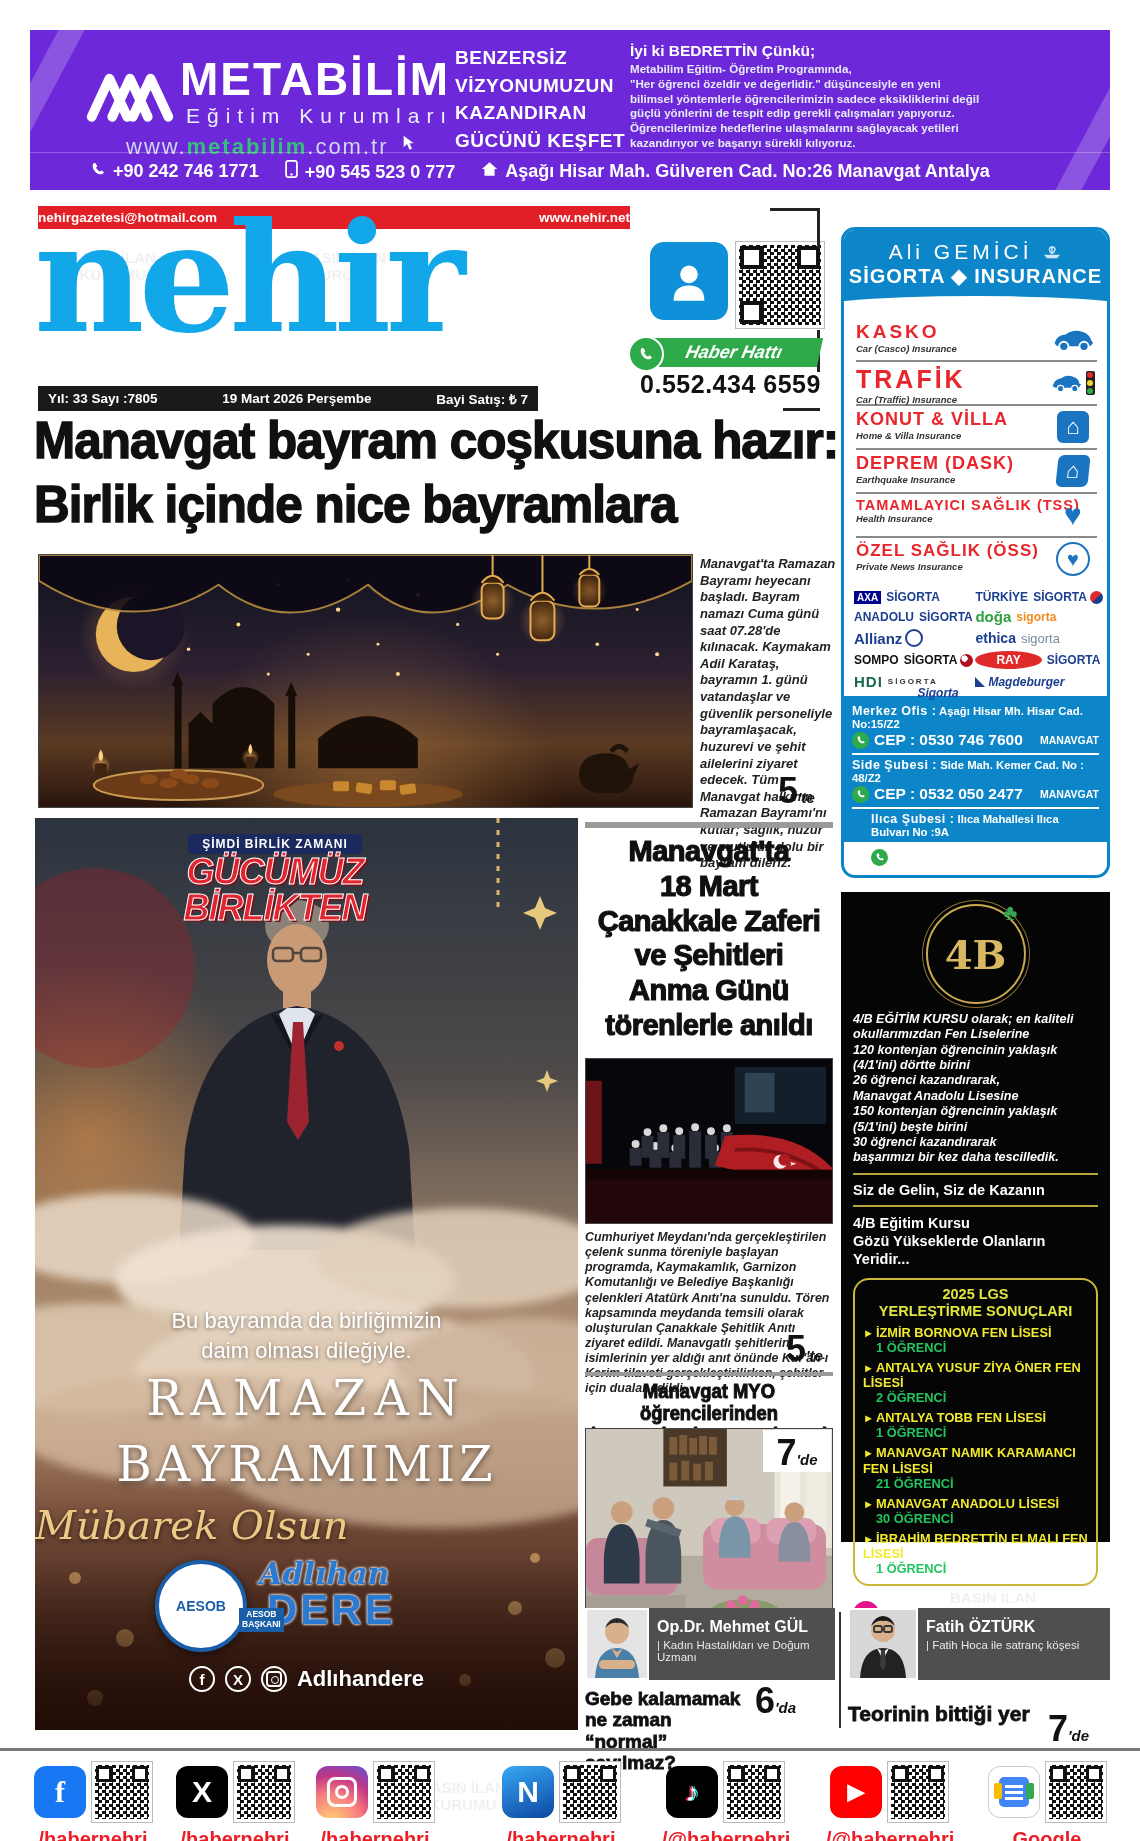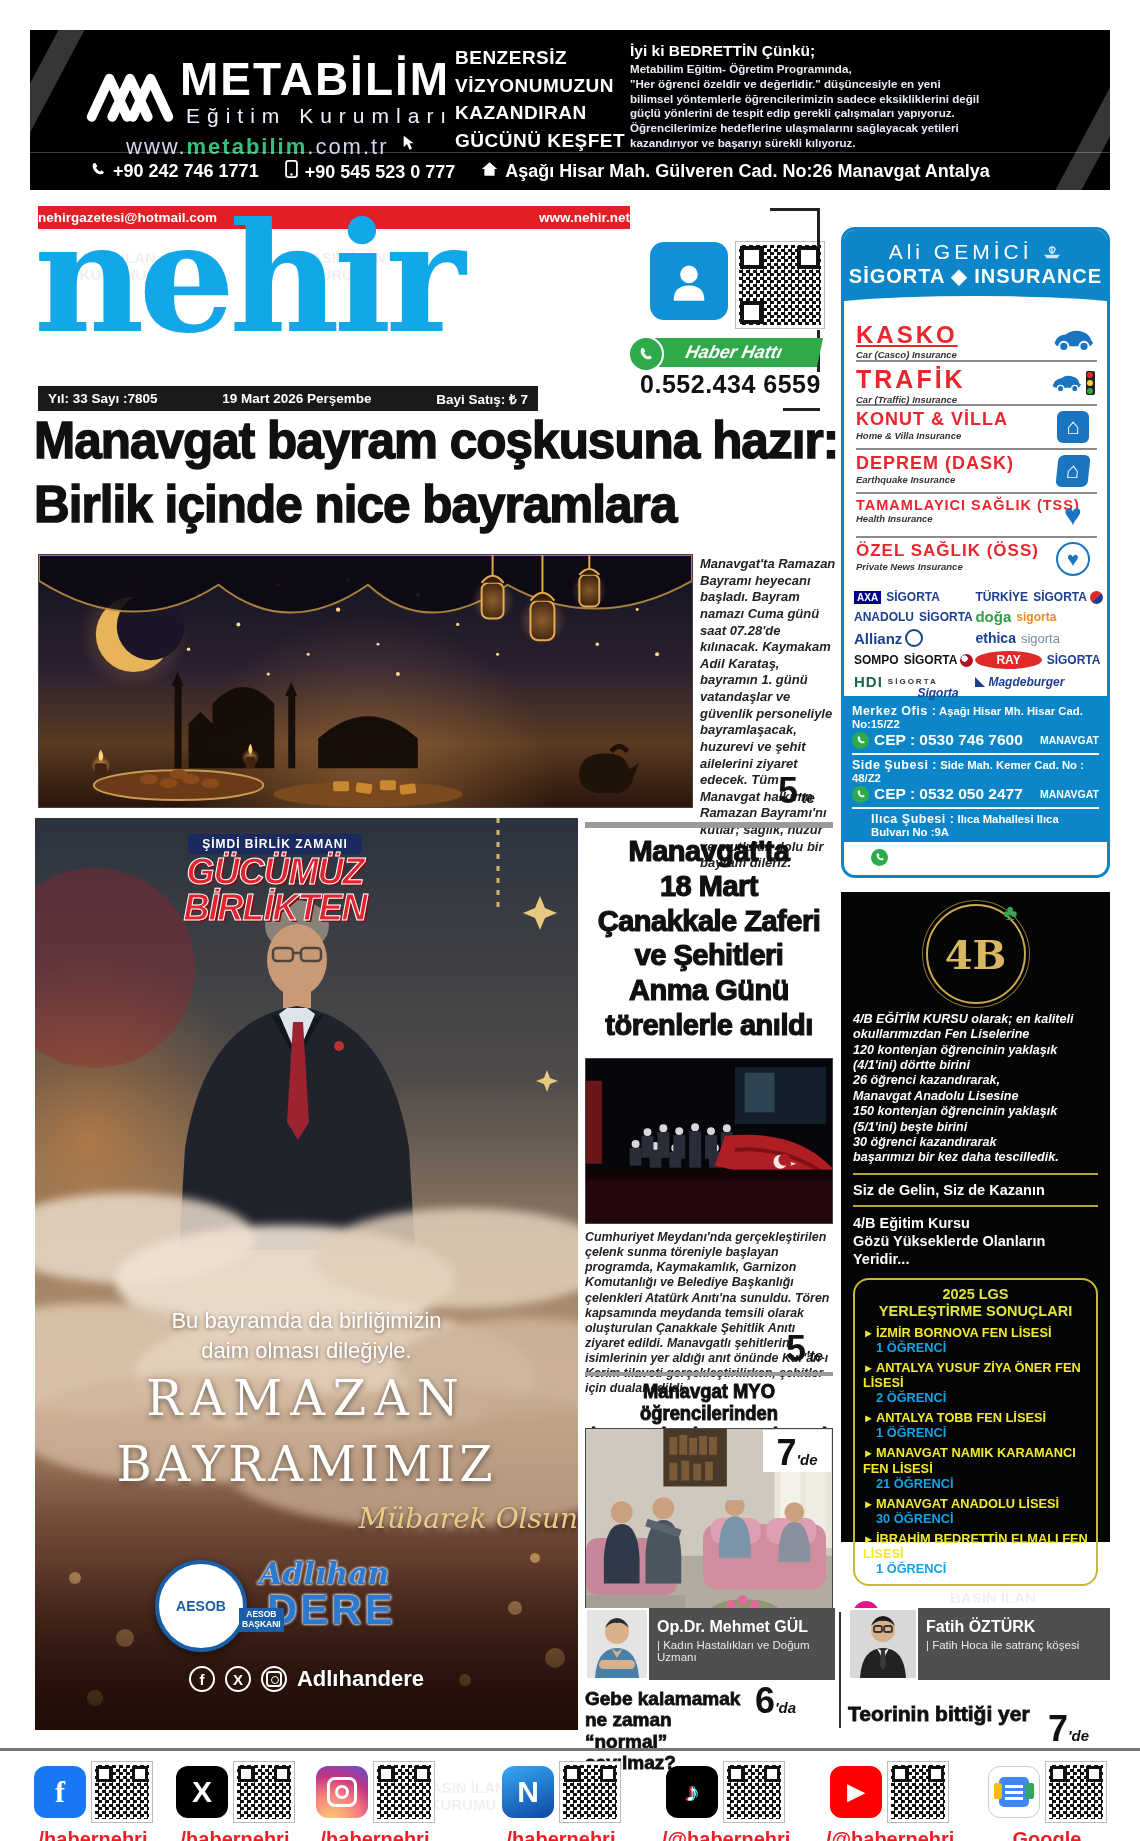--- a/index.html
+++ b/index.html
@@ -2,21 +2,21 @@
 <html><head>
 <meta charset="utf-8">
 <style>
   html,body{margin:0;padding:0;background:#e9e9e9;font-family:"Liberation Sans",sans-serif;}
   .page{position:relative;width:1140px;height:1841px;background:#fff;margin:0 auto;overflow:hidden;}
   .abs{position:absolute;}
   .pre{white-space:pre-line;}
   
   .wm{position:absolute;color:#9a9a9a;opacity:.14;font-weight:bold;font-size:15px;text-align:center;line-height:1.1;pointer-events:none;}
   
-  .banner{left:30px;top:30px;width:1080px;height:160px;background:#000000;color:#fff;}
+  .banner{left:30px;top:30px;width:1080px;height:160px;background:#6d28d9;color:#fff;}
   .banner .slash{position:absolute;background:rgba(255,255,255,.85);transform:skewX(-28deg);}
   .brand-name{position:absolute;left:150px;top:22px;font-size:46px;font-weight:bold;letter-spacing:2px;}
   .brand-sub{position:absolute;left:156px;top:74px;font-size:21px;letter-spacing:7px;font-weight:300;color:#eef;}
   .brand-web{position:absolute;left:96px;top:104px;font-size:22px;letter-spacing:2px;color:#cfd6ef;}
   .brand-web b{color:#35c07a;}
   .slogan{position:absolute;left:425px;top:14px;font-size:19px;font-weight:bold;line-height:1.45;letter-spacing:.5px;}
   .why-title{position:absolute;left:600px;top:12px;font-size:15.5px;font-weight:bold;}
   .why-text{position:absolute;left:600px;top:32px;width:470px;font-size:11.6px;line-height:1.28;font-weight:bold;color:#e8ecf8;}
   .contact-row{position:absolute;left:0;bottom:0;width:100%;height:38px;display:flex;align-items:center;gap:26px;padding-left:60px;box-sizing:border-box;font-size:18px;font-weight:bold;}
   .contact-row .ic{display:inline-flex;margin-right:7px;}
@@ -98,34 +98,34 @@
   .fourb-logo .clv{position:absolute;top:-6px;right:6px;color:#3aa655;font-size:22px;}
   .eg-p1{font-size:12.6px;font-weight:bold;font-style:italic;line-height:1.22;}
   .eg-hr{border:none;border-top:2px solid #b7a23c;margin:7px 0;}
   .eg-p2{font-size:14.5px;font-weight:bold;}
   .eg-p3{font-size:14.5px;font-weight:bold;line-height:1.25;margin-top:4px;}
   .lgs-box{border:2px solid #cbb83a;border-radius:16px;margin-top:10px;padding:6px 8px 8px 8px;}
   .lgs-title{text-align:center;color:#dfe53c;font-weight:bold;font-size:14.5px;line-height:1.2;margin-bottom:4px;}
   .lgs-item{font-size:12.8px;line-height:1.18;margin-bottom:5px;}
   .lgs-item .sch{color:#f2ea2f;font-weight:bold;}
   .lgs-item .mark{color:#f2ea2f;font-size:11px;margin-right:2px;}
-  .lgs-item .cnt{color:#0ea5e9;font-weight:bold;margin-left:13px;display:block;}
+  .lgs-item .cnt{color:#22c55e;font-weight:bold;margin-left:13px;display:block;}
   .eg-addr{display:flex;gap:8px;margin-top:12px;align-items:flex-start;}
   .pin{width:26px;height:26px;border-radius:50% 50% 50% 0;background:#e5148c;transform:rotate(-45deg);flex:none;margin-top:3px;position:relative;}
   .pin:after{content:"";position:absolute;left:8px;top:8px;width:10px;height:10px;border-radius:50%;background:#000;}
   .eg-addr .t{font-size:14.5px;font-weight:bold;line-height:1.3;}
   
   .leftad{left:35px;top:818px;width:543px;height:912px;overflow:hidden;color:#fff;}
   .badge{position:absolute;left:115px;top:16px;width:250px;text-align:center;}
   .badge .b-top{display:inline-block;background:#1b2a5e;color:#fff;font-size:12px;font-weight:bold;letter-spacing:1px;padding:3px 14px;border-radius:4px;}
   .badge .b-main{font-size:36px;font-weight:bold;font-style:italic;color:#e02430;line-height:1.0;-webkit-text-stroke:1px #fff;text-shadow:2px 2px 0 #7a1018;letter-spacing:-1px;}
   .msg{position:absolute;left:0;top:488px;width:100%;text-align:center;font-size:22px;line-height:1.35;text-shadow:0 1px 4px rgba(0,0,0,.5);}
   .ram1{position:absolute;left:0;top:552px;width:100%;text-align:center;font-family:"DejaVu Serif",serif;font-size:48px;letter-spacing:8px;text-shadow:0 2px 6px rgba(0,0,0,.55);}
   .ram2{position:absolute;left:0;top:618px;width:100%;text-align:center;font-family:"DejaVu Serif",serif;font-size:48px;letter-spacing:4px;text-shadow:0 2px 6px rgba(0,0,0,.55);}
-  .mub{position:absolute;left:0;top:684px;width:100%;text-align:right;font-family:"DejaVu Serif",serif;font-style:italic;font-size:28px;color:#ecc985;text-shadow:0 2px 5px rgba(0,0,0,.6);}
+  .mub{position:absolute;left:0;top:684px;width:100%;text-align:left;font-family:"DejaVu Serif",serif;font-style:italic;font-size:40px;color:#ecc985;text-shadow:0 2px 5px rgba(0,0,0,.6);}
   .aesob{position:absolute;left:120px;top:742px;width:84px;height:84px;border-radius:50%;background:#fff;border:4px solid #1b5ea8;display:flex;align-items:center;justify-content:center;color:#1b5ea8;font-size:14px;font-weight:bold;box-shadow:0 2px 8px rgba(0,0,0,.5);}
   .dere{position:absolute;left:218px;top:738px;text-align:center;}
   .dere .fn{font-family:"DejaVu Serif",serif;font-style:italic;font-weight:bold;font-size:30px;color:#2a7ad2;text-shadow:0 0 3px #fff,0 0 3px #fff;}
   .dere .ttl{position:absolute;left:-14px;top:52px;font-size:8.5px;font-weight:bold;color:#fff;background:#1b5ea8;padding:2px 3px;line-height:1.15;text-align:center;}
   .dere .ln{font-size:42px;font-weight:bold;color:#2a7ad2;letter-spacing:3px;line-height:.9;text-shadow:0 0 3px #fff,0 0 3px #fff;margin-left:14px;}
   .socrow{position:absolute;left:0;top:848px;width:100%;display:flex;align-items:center;justify-content:center;gap:10px;}
   .scir{width:26px;height:26px;border-radius:50%;border:2px solid #fff;display:flex;align-items:center;justify-content:center;font-size:15px;font-weight:bold;box-sizing:border-box;}
   .ig-mini{width:12px;height:12px;border:2px solid #fff;border-radius:4px;position:relative;}
   .ig-mini:after{content:"";position:absolute;left:3px;top:3px;width:6px;height:6px;border:1.5px solid #fff;border-radius:50%;}
   .handle{font-size:22px;font-weight:bold;text-shadow:0 1px 3px rgba(0,0,0,.6);}
@@ -475,21 +475,21 @@
       <div class="sig-b1"><span>Ali GEMİCİ</span>
         <svg width="20" height="14" viewBox="0 0 22 16">
             <path d="M2,11 h18 l-3,4 h-12 Z" fill="#cfe8f8"></path>
             <path d="M11,1 v9 M11,2 q7,2 0,8 M11,2 q-6,2 0,8" stroke="#cfe8f8" stroke-width="1.6" fill="none"></path>
           </svg>
       </div>
       <div class="sig-b2">SİGORTA ◆ INSURANCE</div>
     </div>
     <div class="sig-items">
       <div class="sig-item">
-        <div class="sig-t" style="letter-spacing:3px;font-size:24px;text-decoration:underline;">KASKO</div>
+        <div class="sig-t" style="letter-spacing:3px;font-size:19px;">KASKO</div>
         <div class="sig-s">Car (Casco) Insurance</div>
         <span class="sig-ic">
             <svg width="44" height="26" viewBox="0 0 48 28">
               <path d="M4,18 q2,-8 12,-9 q8,-6 18,-3 q8,2 10,10 l2,2 q-2,4 -6,4 l-30,0 q-5,0 -6,-4 Z" fill="#1b74c0"></path>
               <circle cx="14" cy="22" r="5" fill="#1b74c0" stroke="#fff" stroke-width="2"></circle>
               <circle cx="36" cy="22" r="5" fill="#1b74c0" stroke="#fff" stroke-width="2"></circle>
             </svg>
           </span>
       </div>
       <div class="sig-item">

